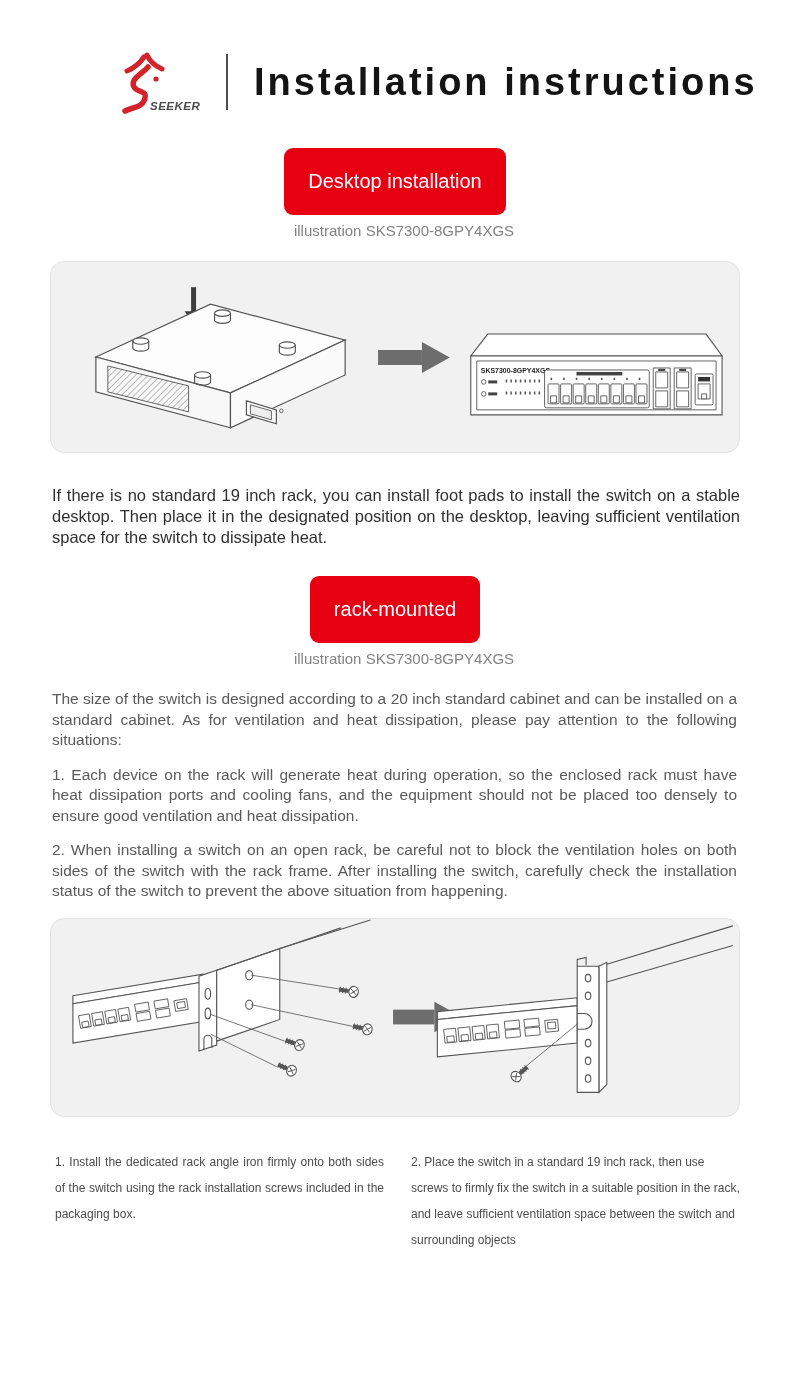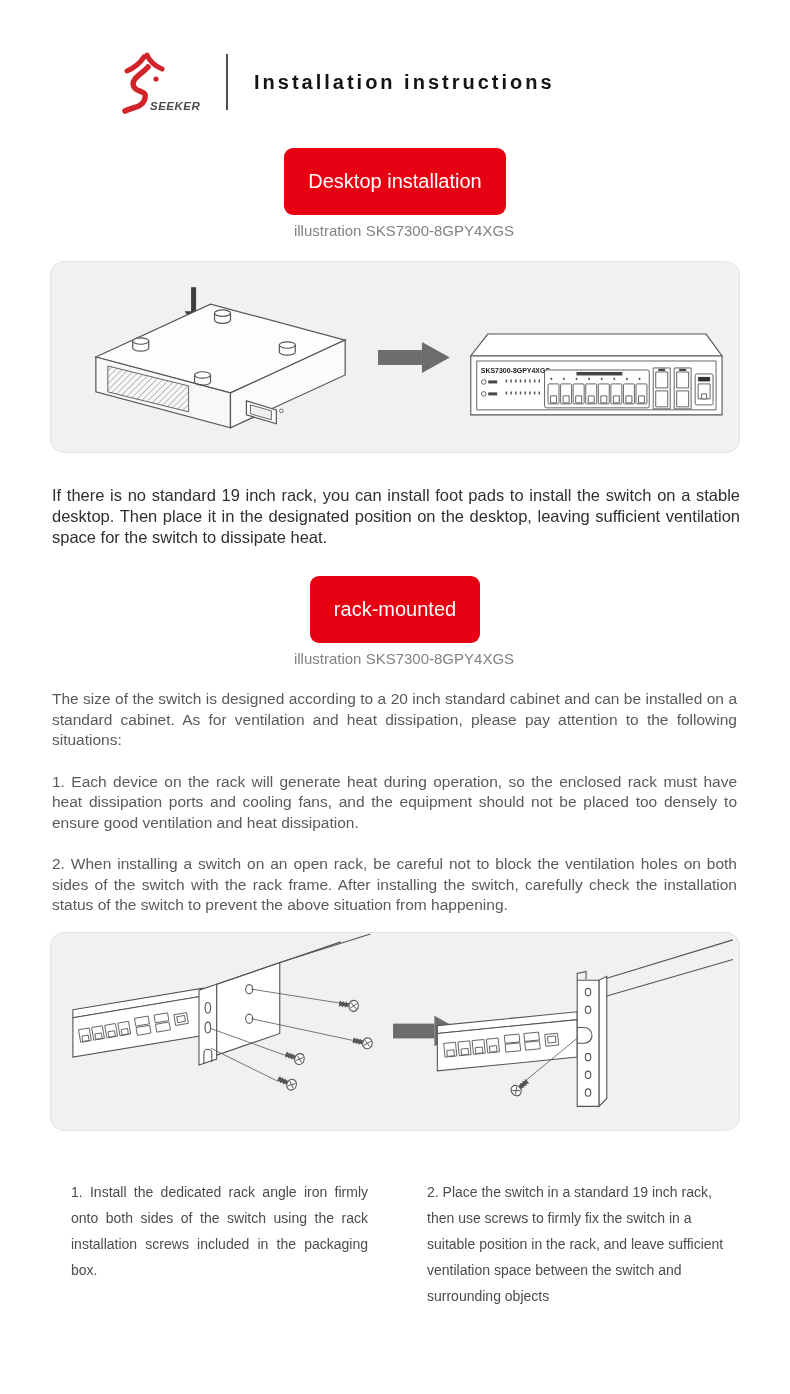--- a/index.html
+++ b/index.html
@@ -1,34 +1,34 @@
 <!DOCTYPE html>
 <html style="--accent: #e60012;"><head>
 <meta charset="utf-8">
 <style>
   html,body{margin:0;padding:0;background:#ffffff;}
   .page{width:790px;height:1394px;margin:0 auto;background:#fff;overflow:hidden;
         font-family:"Liberation Sans",sans-serif;}
   .header{display:flex;align-items:center;padding:50px 40px 0 114px;}
   .logo{position:relative;width:96px;height:64px;flex:0 0 auto;font-style:italic;}
   .hdr-divider{width:2px;height:56px;background:#4d4d4d;margin:0 26px 0 16px;flex:0 0 auto;}
-  .title{font-size:20px;font-weight:bold;letter-spacing:3px;color:#141414;margin:0;white-space:nowrap;}
+  .title{font-size:38px;font-weight:bold;letter-spacing:3px;color:#141414;margin:0;white-space:nowrap;}
   .badge-row{text-align:center;margin-top:34px;}
   .badge{display:inline-block;background:var(--accent,#e60012);color:#fff;font-size:20px;
          padding:20px 24px;border-radius:9px;line-height:1.35;}
   .caption{text-align:center;color:#828282;font-size:15px;margin-top:7px;padding-left:18px;}
   .figure{width:688px;margin:22px auto 0;background:#f1f1f2;border:1px solid #e3e3e3;border-radius:14px;}
   .figure svg{display:block;}
   .para-dark{margin:32px 50px 0 52px;color:#303030;font-size:16.5px;line-height:21px;text-align:justify;}
   .sec-rack .badge-row{margin-top:28px;}
   .para-gray{margin:22px 53px 0 52px;color:#5a5a5a;font-size:15.5px;line-height:20.5px;text-align:justify;}
-  .para-gray.follow{margin-top:21px;}
+  .para-gray.follow{margin-top:14px;}
   .fig2{margin-top:16px;}
   .steps{display:flex;gap:27px;padding:32px 50px 0 55px;}
-  .step{flex:1 1 0;color:#4c4c4c;font-size:14px;line-height:26px;margin:16px;}
+  .step{flex:1 1 0;color:#4c4c4c;font-size:12px;line-height:26px;margin:0;}
   .step.justify{text-align:justify;}
   line,polyline,polygon,rect,ellipse,path.ln{vector-effect:non-scaling-stroke;}
 </style>
 </head>
 <body>
 
 <div class="page">
 
   <div class="header">
     <div class="logo">

